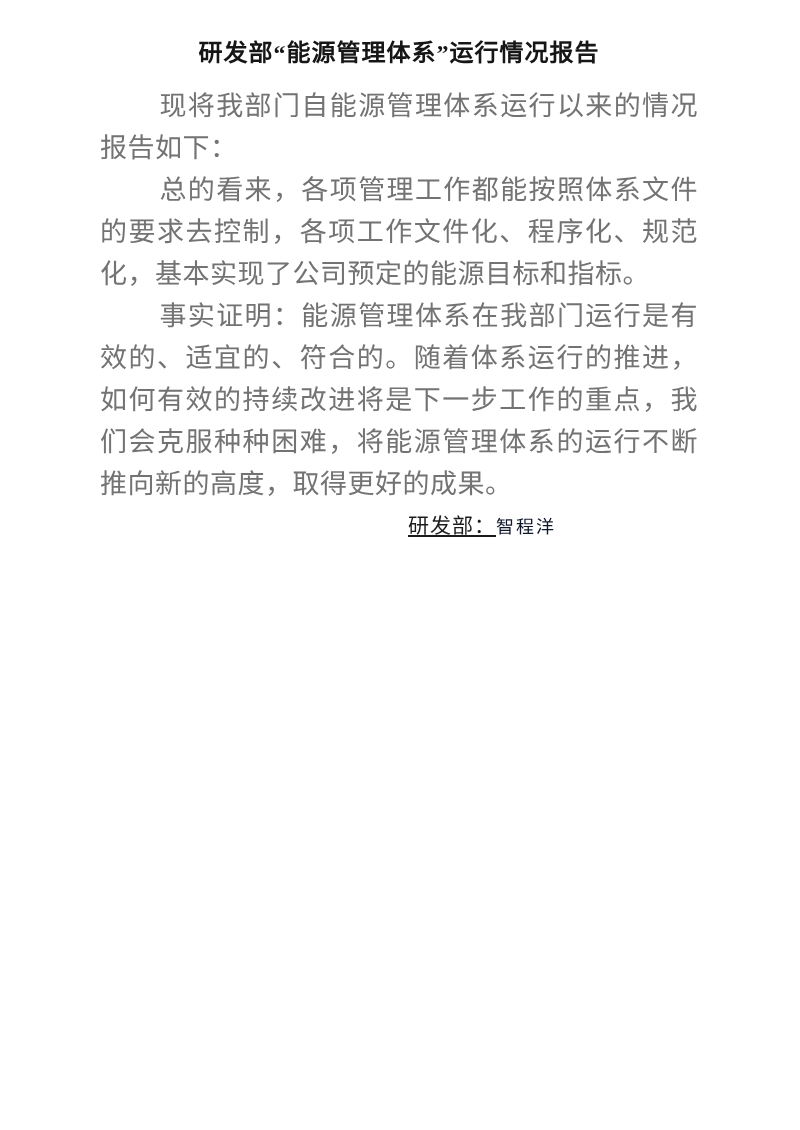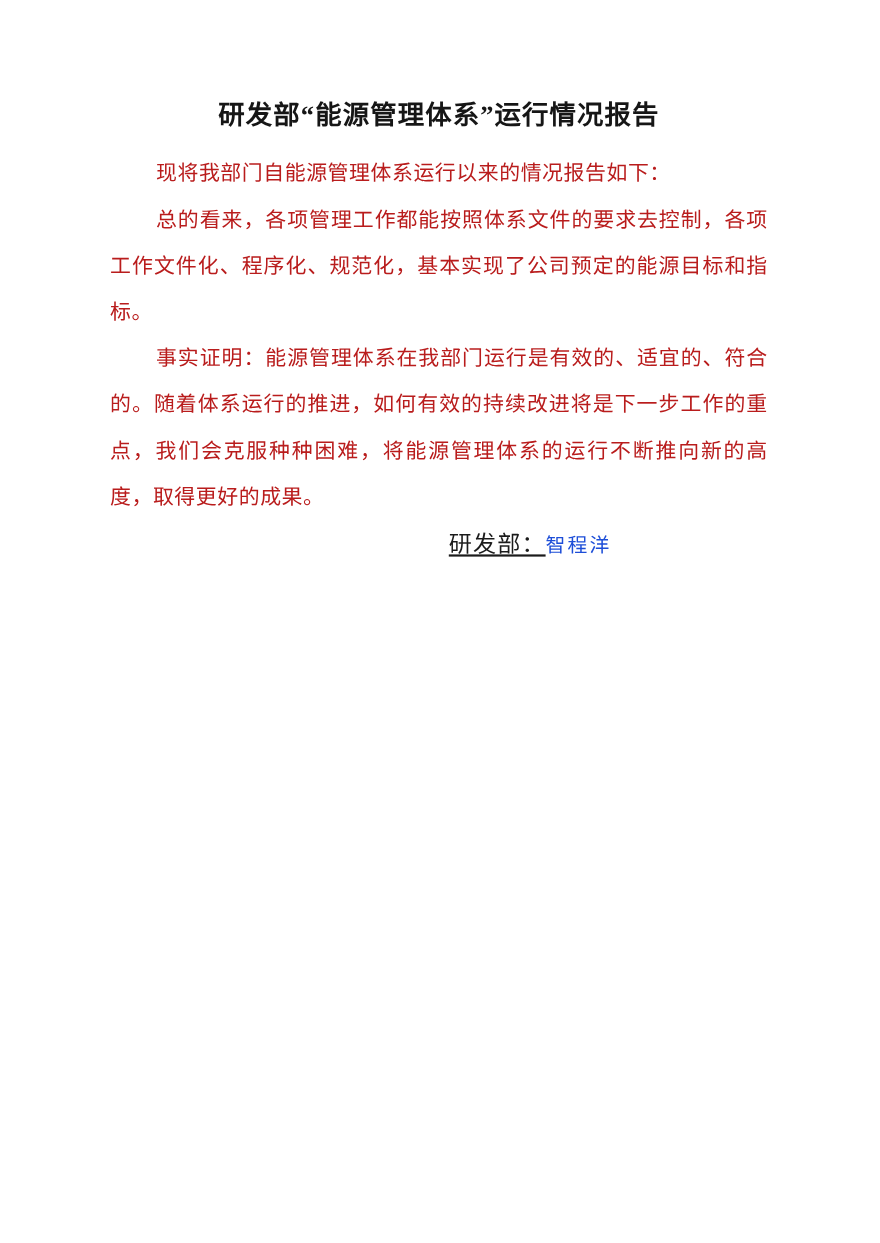--- a/index.html
+++ b/index.html
@@ -10,40 +10,40 @@
   .page {
     position: relative;
     width: 800px;
     height: 1130px;
     margin: 0 auto;
     background: #ffffff;
     font-family: "Liberation Serif", "DejaVu Serif", serif;
     color: #1f1f1f;
     overflow: hidden;
     box-sizing: border-box;
-    padding: 88px 102px 0 100px;
+    padding: 35px 102px 0 100px;
   }
   .doc-title {
     text-align: center;
     font-size: 24px;
     font-weight: bold;
     letter-spacing: 1px;
     line-height: 36px;
     margin: 0 0 14px 0;
     color: #161616;
   }
   .doc-body p {
     margin: 0;
-    font-size: 19px;
+    font-size: 27px;
     line-height: 42px;
     text-align: justify;
     text-justify: inter-character;
     text-indent: 2.2em;
     letter-spacing: 0.5px;
-    color: #b91c1c;
+    color: #737373;
   }
   .signature-line {
     margin: 0;
     font-size: 21px;
     line-height: 42px;
     padding-left: 308px;
     white-space: nowrap;
   }
   .signature-label {
     font-size: 21px;
@@ -64,16 +64,16 @@
 
   <h1 class="doc-title">研发部“能源管理体系”运行情况报告</h1>
 
   <div class="doc-body" style="color: rgb(31, 31, 31);">
     <p>现将我部门自能源管理体系运行以来的情况报告如下：</p>
     <p>总的看来，各项管理工作都能按照体系文件的要求去控制，各项工作文件化、程序化、规范化，基本实现了公司预定的能源目标和指标。</p>
     <p>事实证明：能源管理体系在我部门运行是有效的、适宜的、符合的。随着体系运行的推进，如何有效的持续改进将是下一步工作的重点，我们会克服种种困难，将能源管理体系的运行不断推向新的高度，取得更好的成果。</p>
   </div>
 
   <p class="signature-line">
-    <span class="signature-label">研发部：</span><span class="signature-name" style="color: #1d4ed8;">智程洋</span>
+    <span class="signature-label">研发部：</span><span class="signature-name" style="color: #0f172a;">智程洋</span>
   </p>
 
 </div>
 
 </body></html>

